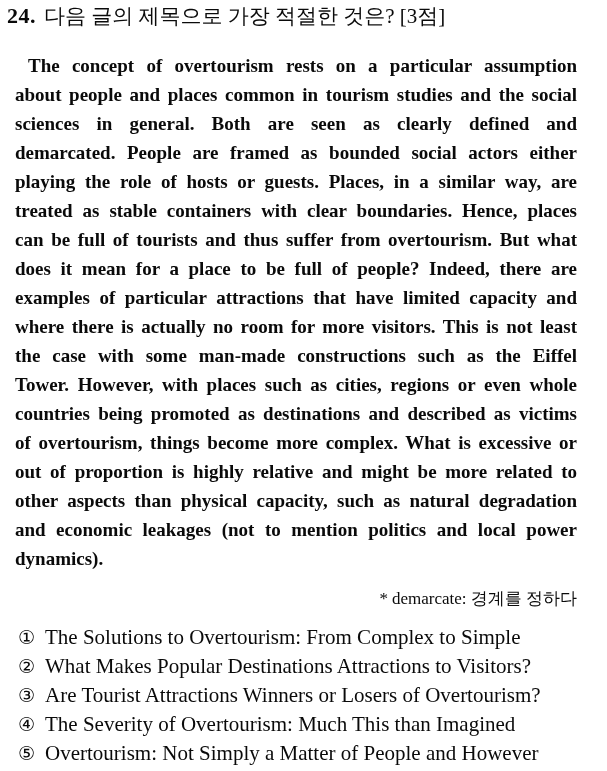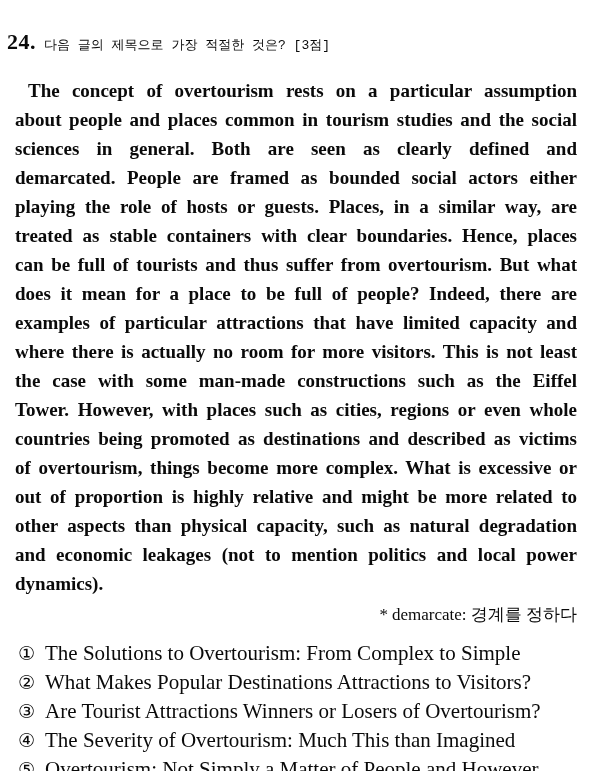--- a/index.html
+++ b/index.html
@@ -13,51 +13,51 @@
     overflow: hidden;
     color: #0a0a0a;
     font-family: "Liberation Serif", "DejaVu Serif", serif;
     -webkit-font-smoothing: antialiased;
   }
   .page {
     position: relative;
     width: 607px;
     height: 771px;
     box-sizing: border-box;
-    padding-top: 29px;
+    padding-top: 2px;
   }
   .question-header {
     margin-left: 7px;
     display: flex;
     align-items: baseline;
     white-space: nowrap;
   }
   .q-number {
     font-size: 22px;
     font-weight: bold;
     letter-spacing: 0.5px;
   }
   .q-prompt {
     margin-left: 8px;
-    font-size: 13px;
-    font-family: Liberation Mono, monospace;
+    font-size: 21px;
+    font-family: Liberation Serif, serif;
   }
   .passage {
     margin: 21px 0 0 15px;
     width: 562px;
     font-size: 19px;
     line-height: 29px;
     text-align: justify;
     text-indent: 13px;
     word-spacing: 1px;
     font-weight: bold;
   }
   .footnote {
     width: 577px;
-    margin-top: 5px;
+    margin-top: 14px;
     text-align: right;
     font-size: 17px;
     font-family: "Liberation Serif", "DejaVu Sans", serif;
   }
   .footnote .fn-marker {
     margin-right: 4px;
   }
   .choices {
     list-style: none;
     margin: 13px 0 0 18px;

